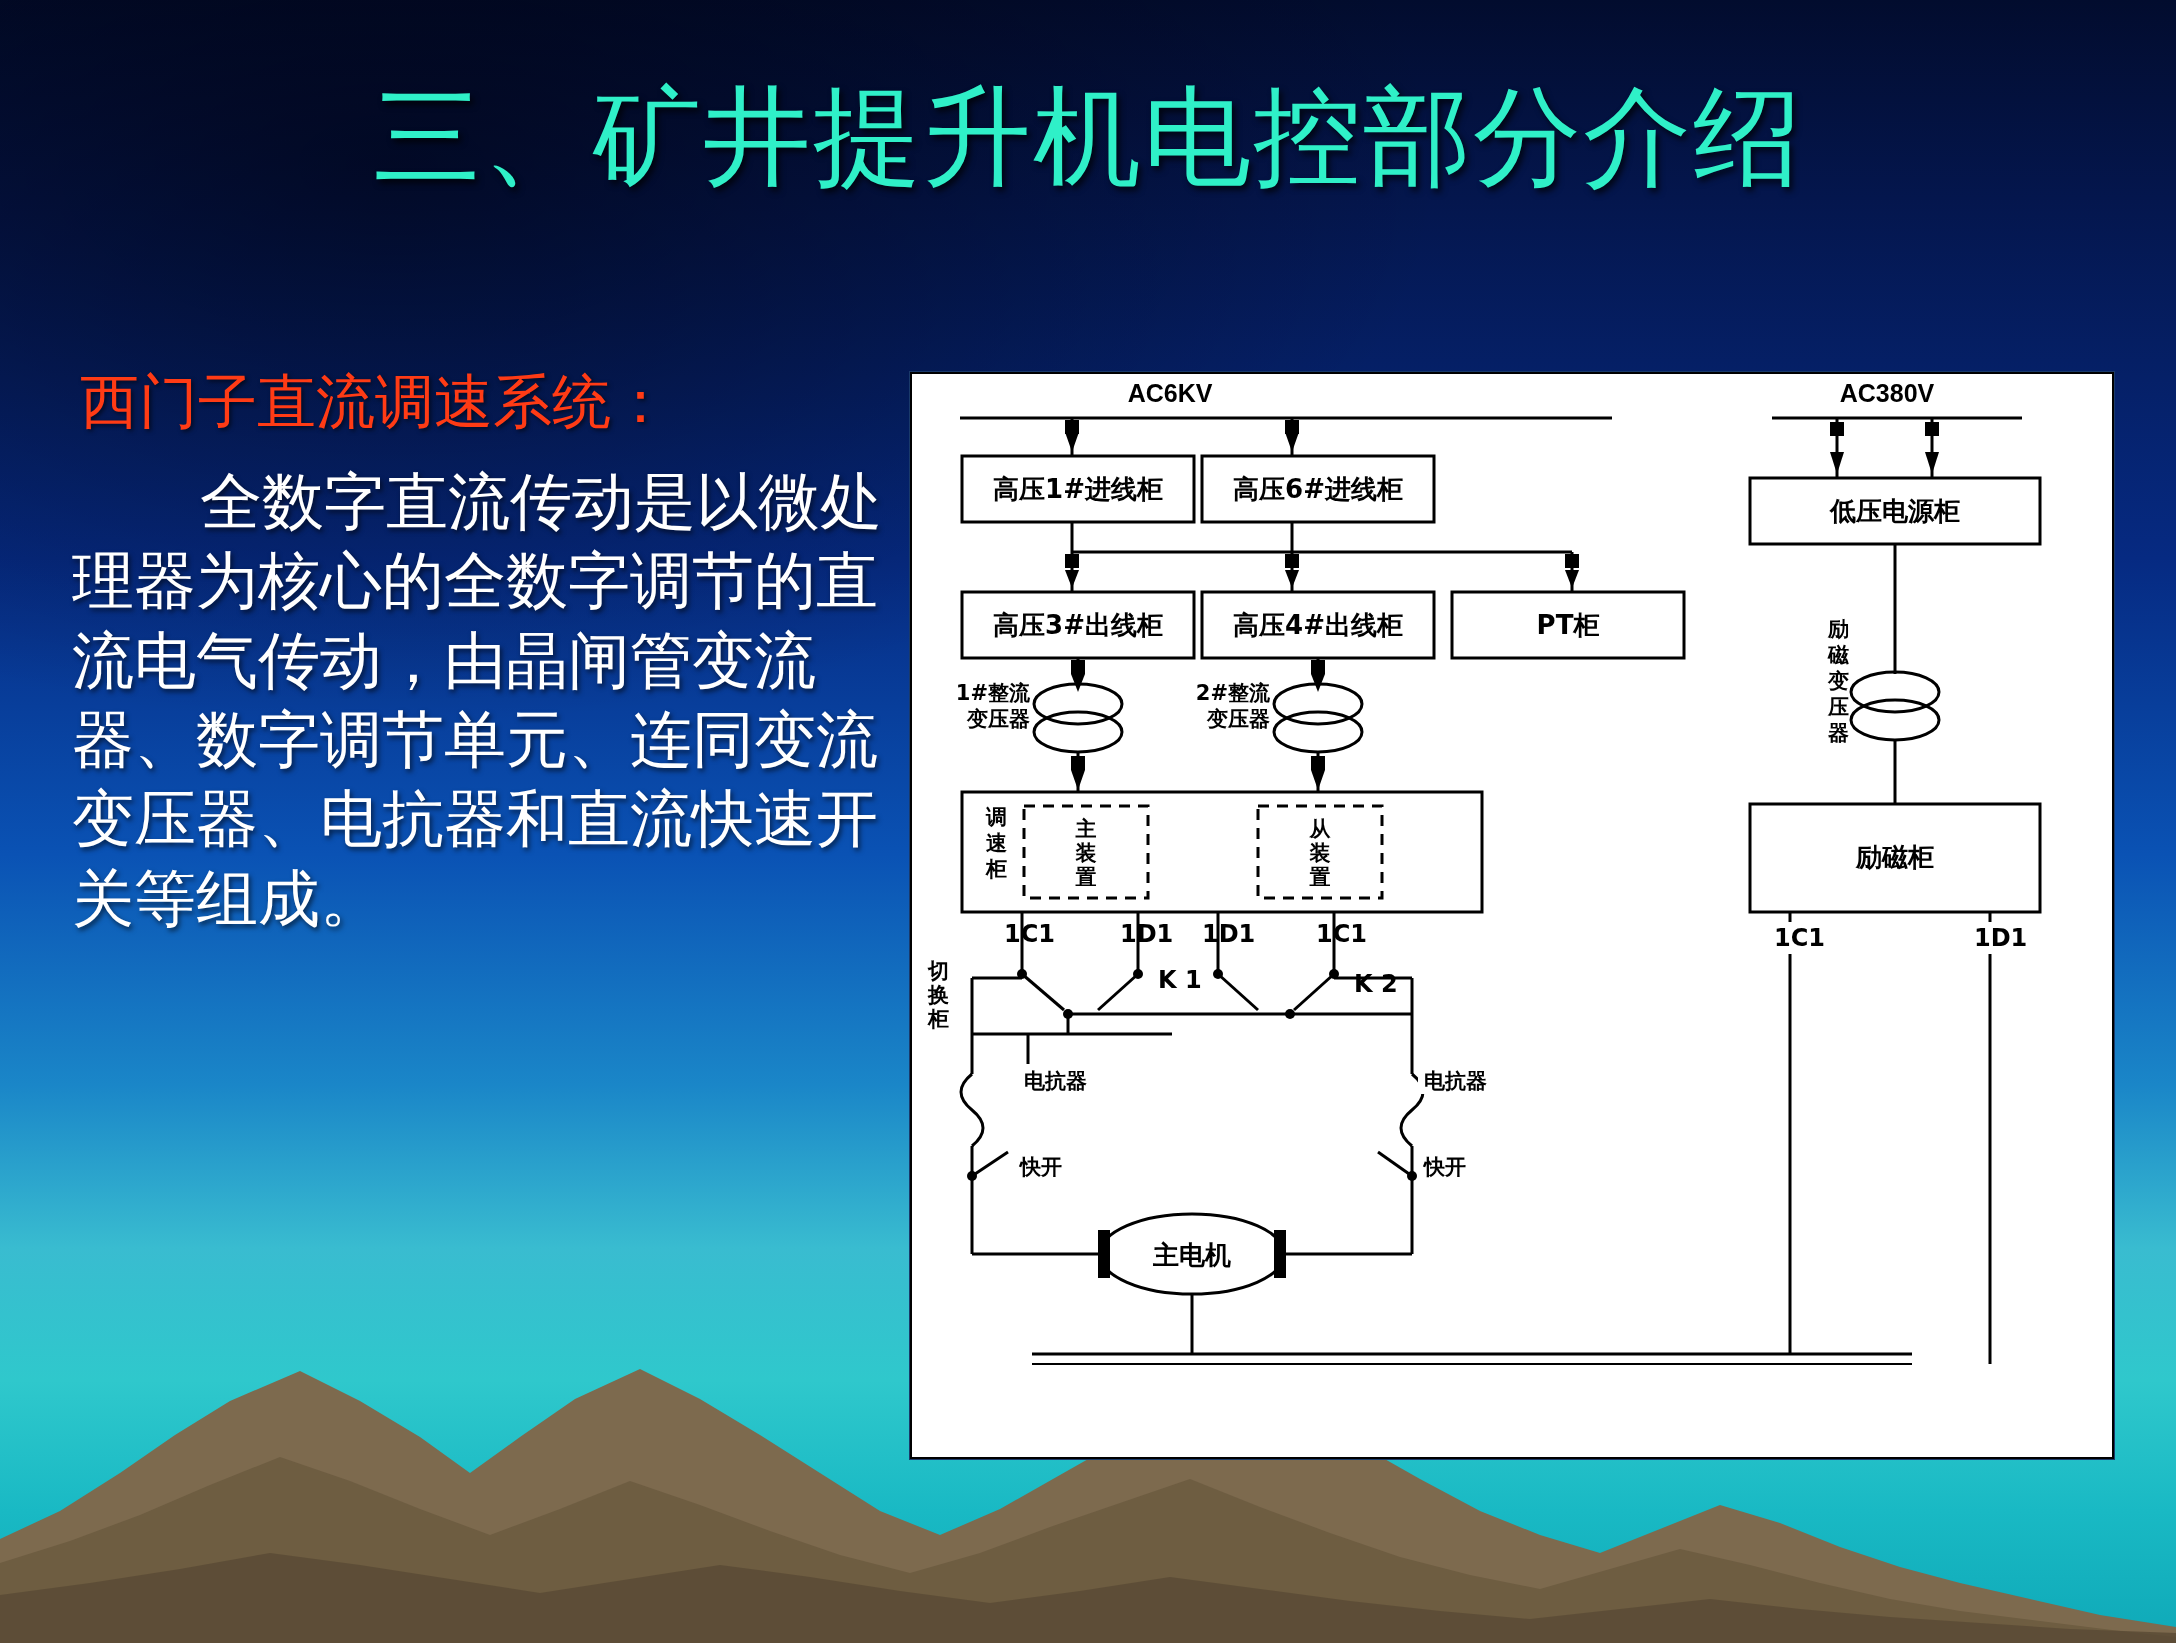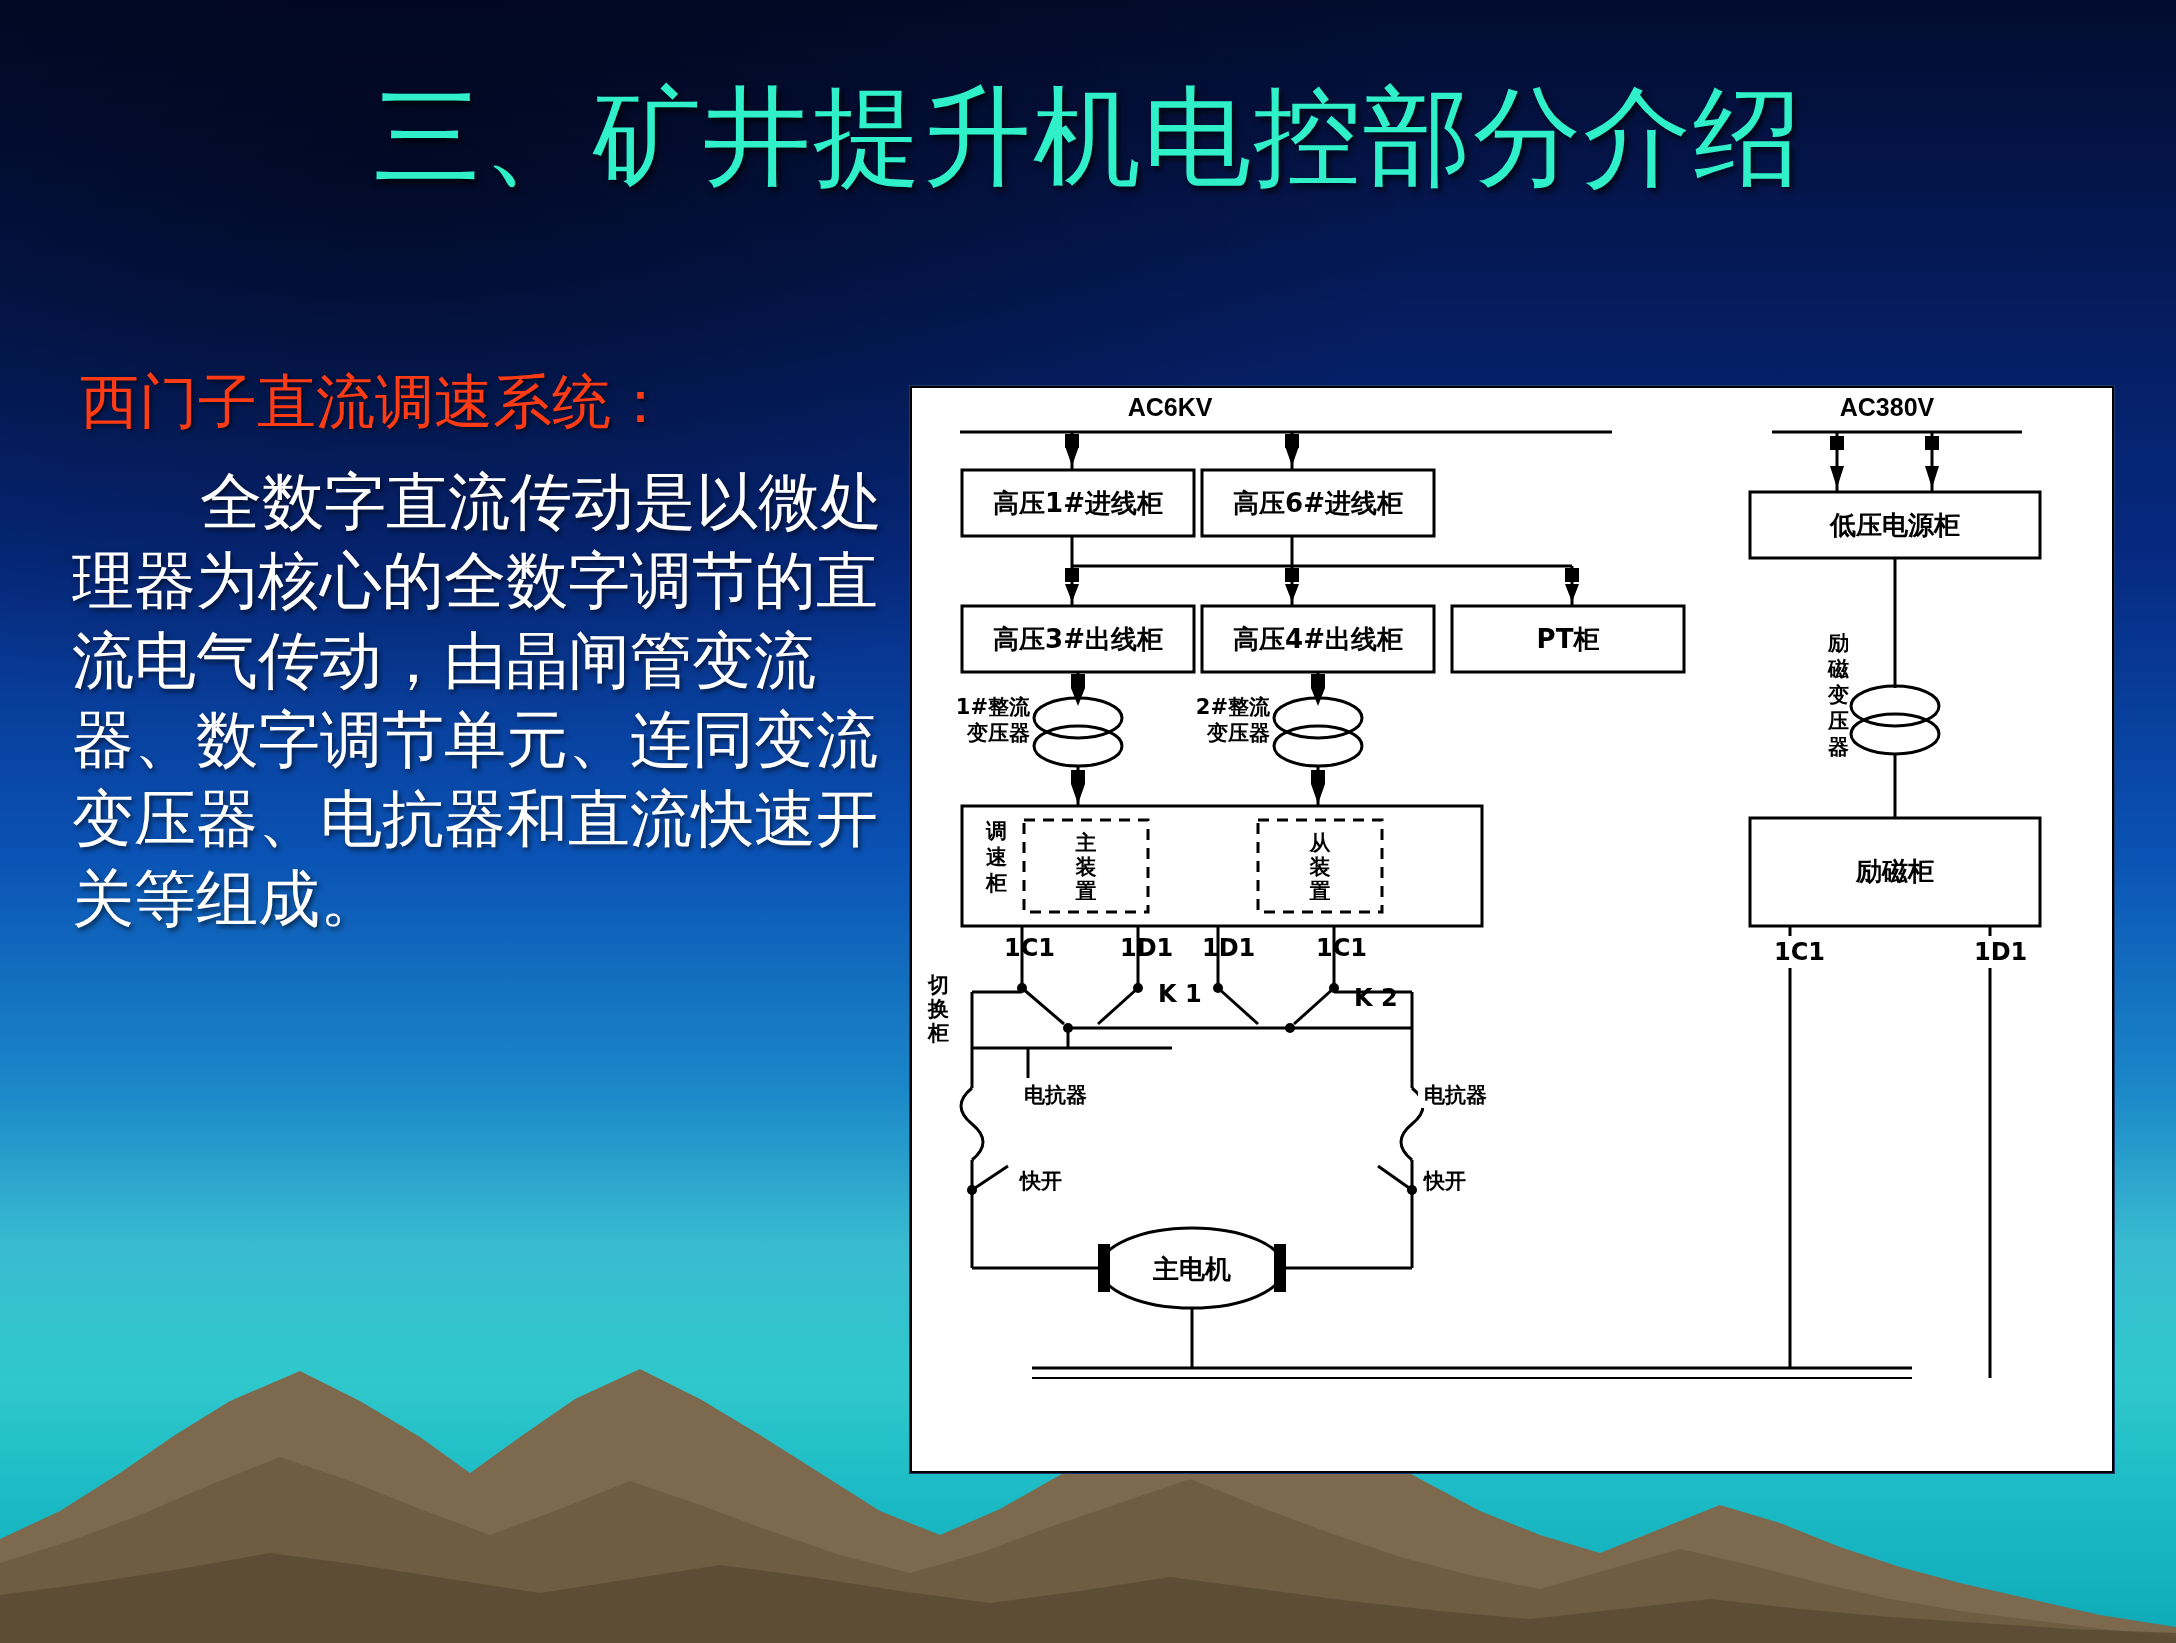--- a/index.html
+++ b/index.html
@@ -76,21 +76,21 @@
     font-size: 62px;
     line-height: 1.28;
     text-indent: 128px;
     text-shadow: 2px 3px 5px rgba(0,0,0,0.6);
     letter-spacing: 0px;
   }
   
   #diagram-panel {
     position: absolute;
     left: 910px;
-    top: 386px;
+    top: 372px;
     width: 1200px;
     height: 1083px;
     background: #ffffff;
     border: 2px solid #000;
     box-shadow: 0 0 0 1px #1a3a6a;
   }
   #diagram-svg {
     display: block;
   }
 </style>

